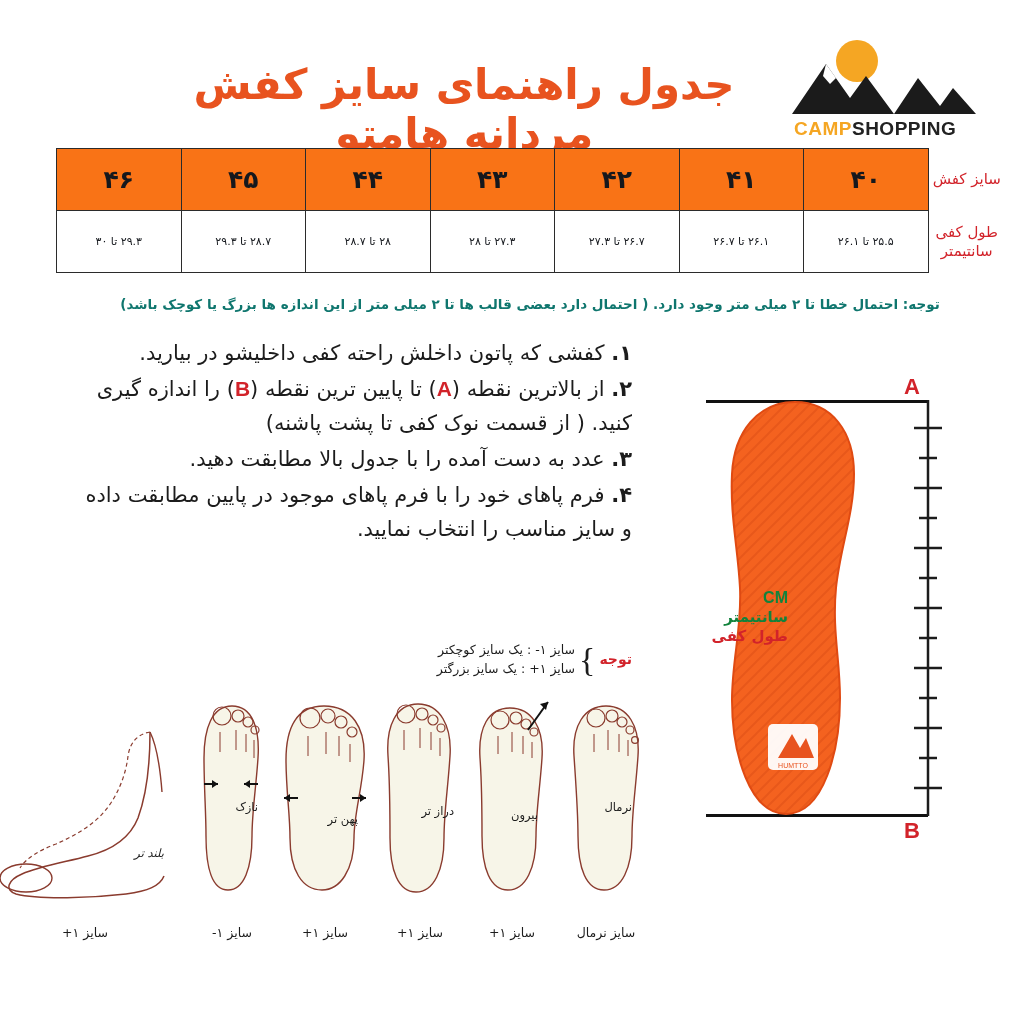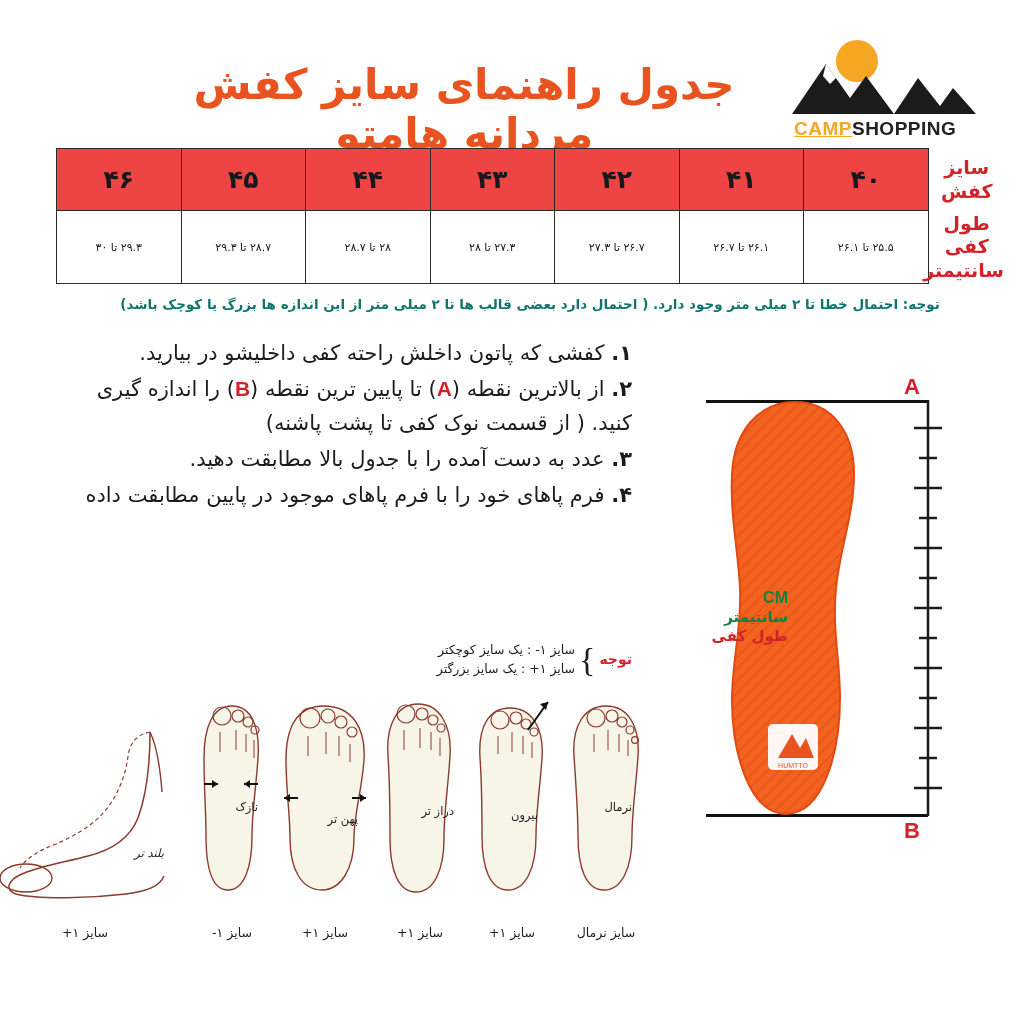--- a/index.html
+++ b/index.html
@@ -37,21 +37,21 @@
   }
   .logo-text {
     position: absolute;
     top: 84px; left: 4px;
     font-size: 19px;
     font-weight: bold;
     letter-spacing: 0.5px;
     white-space: nowrap;
     font-family: "Liberation Sans", sans-serif;
   }
-  .logo-text .camp { color: #f5a623; text-decoration: underline; }
+  .logo-text .camp { color: #f5a623; }
   .logo-text .shopping { color: #222222; }
 
   .header-title {
     position: absolute;
     top: 36px; right: 246px; left: 150px;
     text-align: center;
     color: #e8531f;
     font-size: 42px;
     font-weight: bold;
     direction: rtl;
@@ -69,29 +69,29 @@
   }
   table.size-table td {
     border: 1px solid #2b2b2b;
     text-align: center;
     vertical-align: middle;
     direction: rtl;
   }
   .rowlabel {
     border: none !important;
     color: #d2232a;
-    font-weight: bold;
-    font-size: 19px;
+    font-weight: normal;
+    font-size: 15px;
     text-align: right;
     padding-right: 2px;
     width: 78px;
     line-height: 1.25;
   }
   .hdr-cell {
-    background: #ef4444;
+    background: #f97316;
     height: 62px;
     font-size: 25px;
     font-weight: bold;
     color: #15181d;
   }
   .val-cell {
     height: 62px;
     font-size: 11px;
     color: #15181d;
     background: #ffffff;
@@ -279,20 +279,21 @@
       <span>از بالاترین نقطه (</span><span class="marker-a">A</span><span>) تا پایین ترین نقطه (</span><span class="marker-b">B</span><span>) را اندازه گیری</span>
       <div>کنید. ( از قسمت نوک کفی تا پشت پاشنه)</div>
     </li>
     <li>
       <span class="pt">۳.</span>
       <span>عدد به دست آمده را با جدول بالا مطابقت دهید.</span>
     </li>
     <li>
       <span class="pt">۴.</span>
       <span>فرم پاهای خود را با فرم پاهای موجود در پایین مطابقت داده</span>
+      <div>و سایز مناسب را انتخاب نمایید.</div>
     </li>
   </ol>
 </div>
 
 <div class="note-box">
   <span class="nb-label">توجه</span>
   <span class="brace">}</span>
   <span class="nb-lines">
     <div>سایز ۱- : یک سایز کوچکتر</div>
     <div>سایز ۱+ : یک سایز بزرگتر</div>

